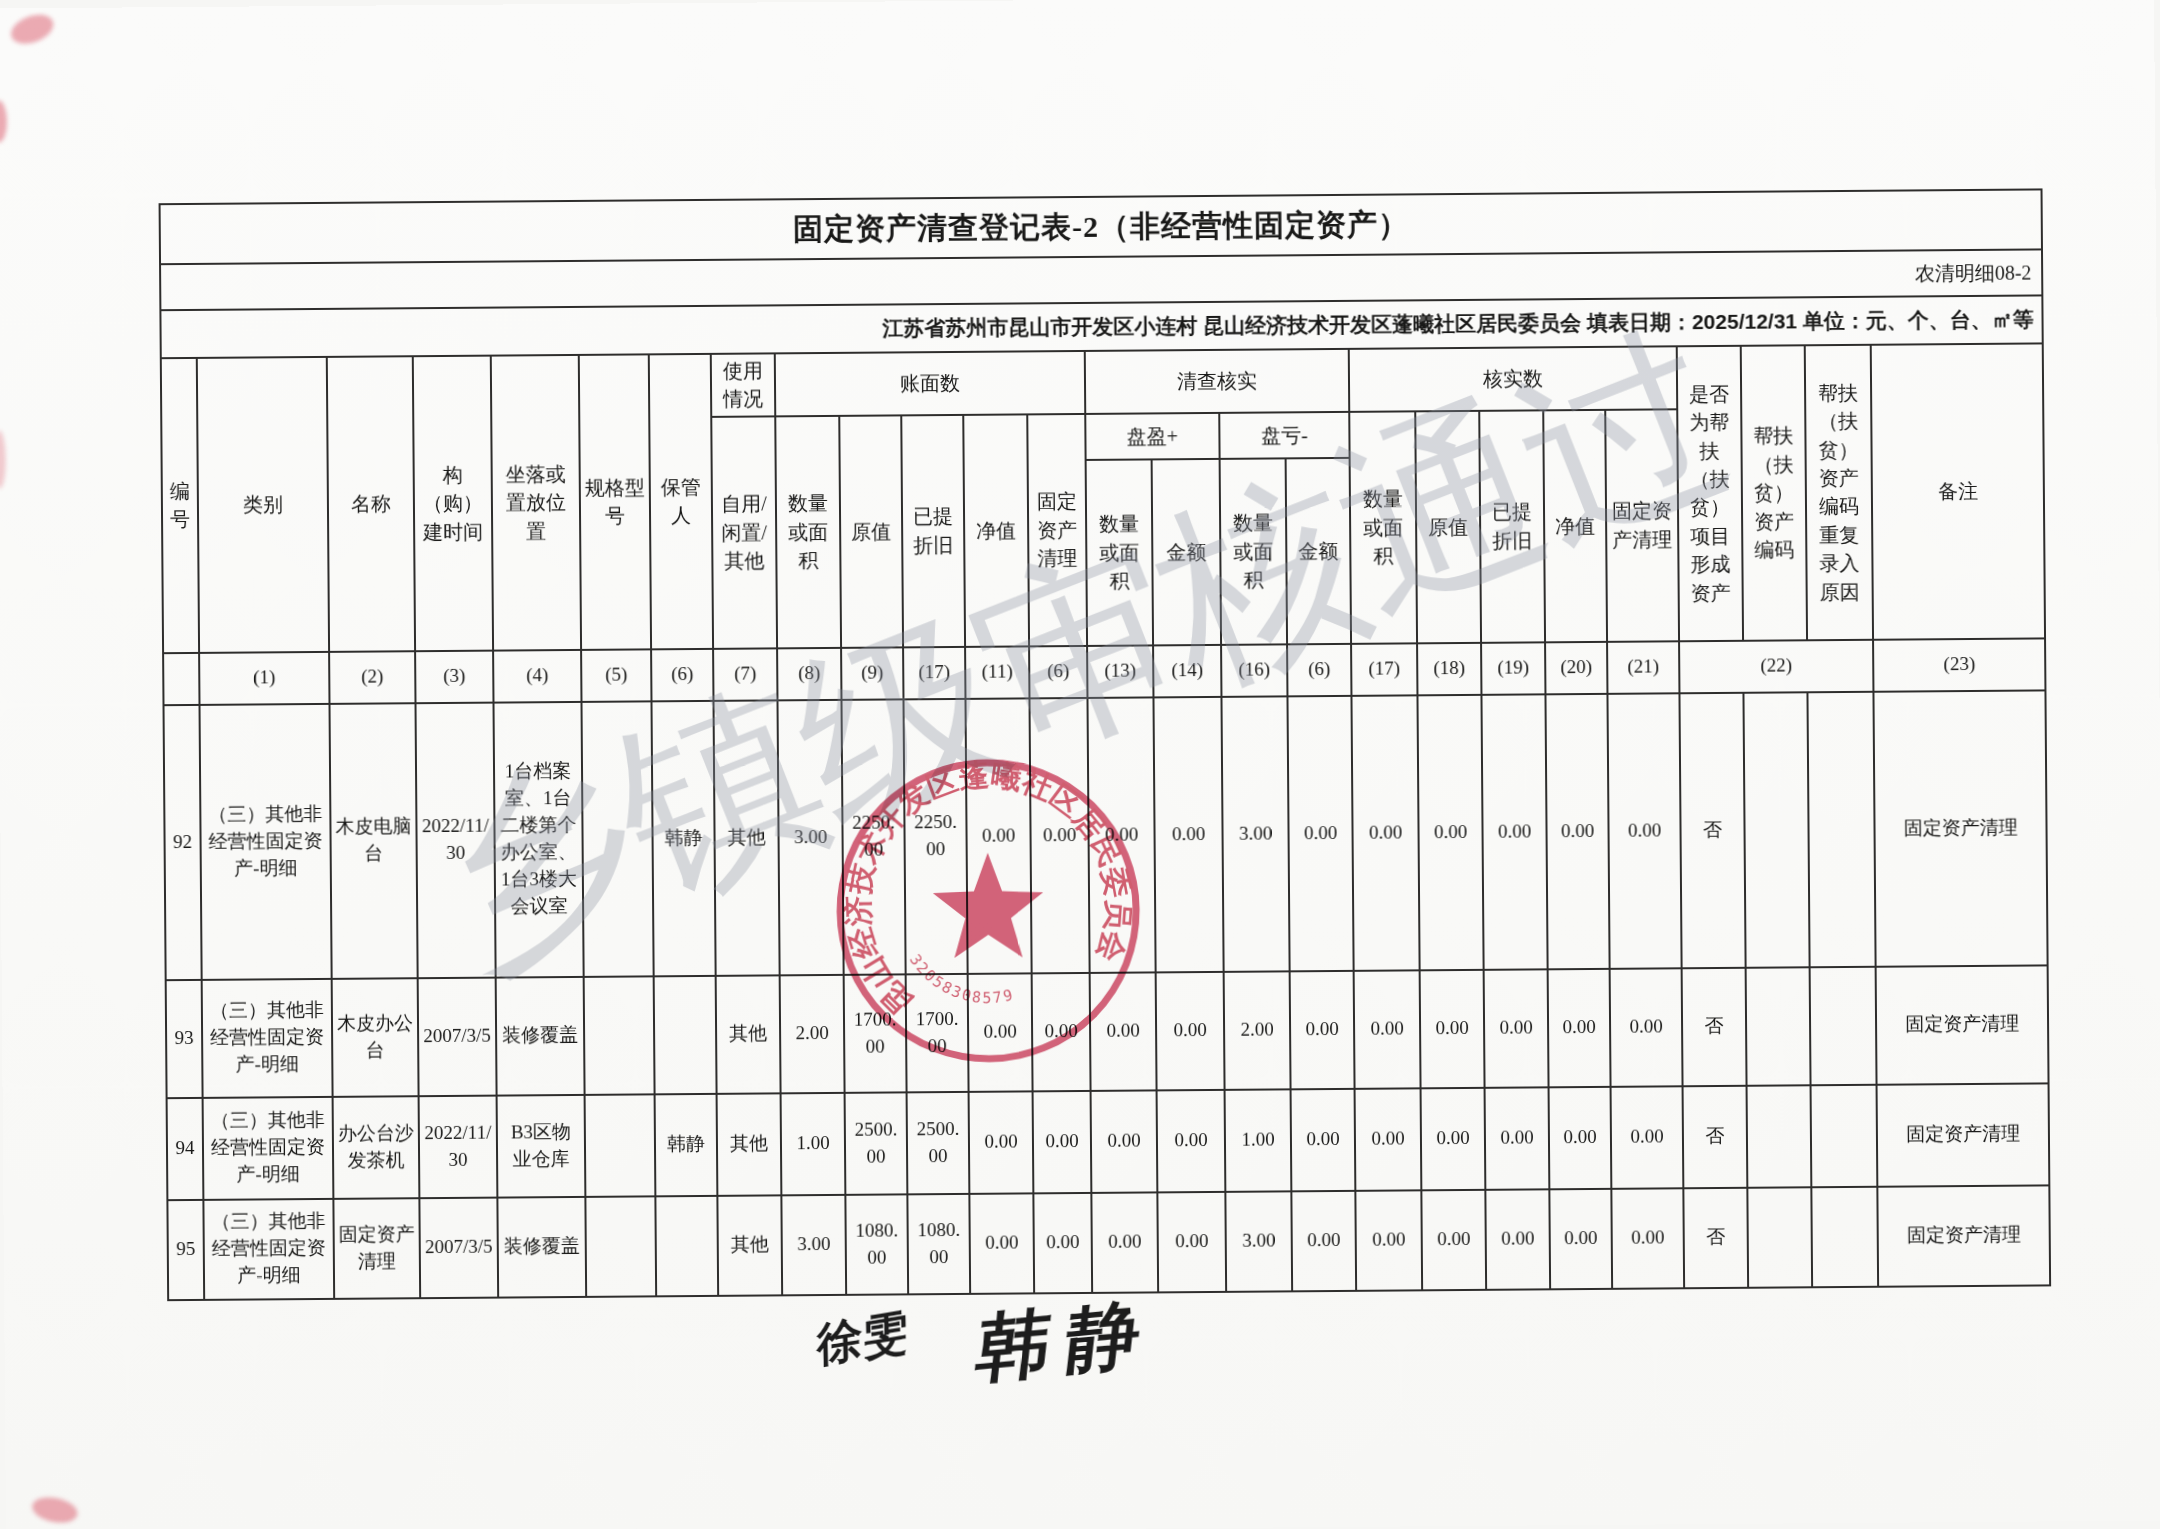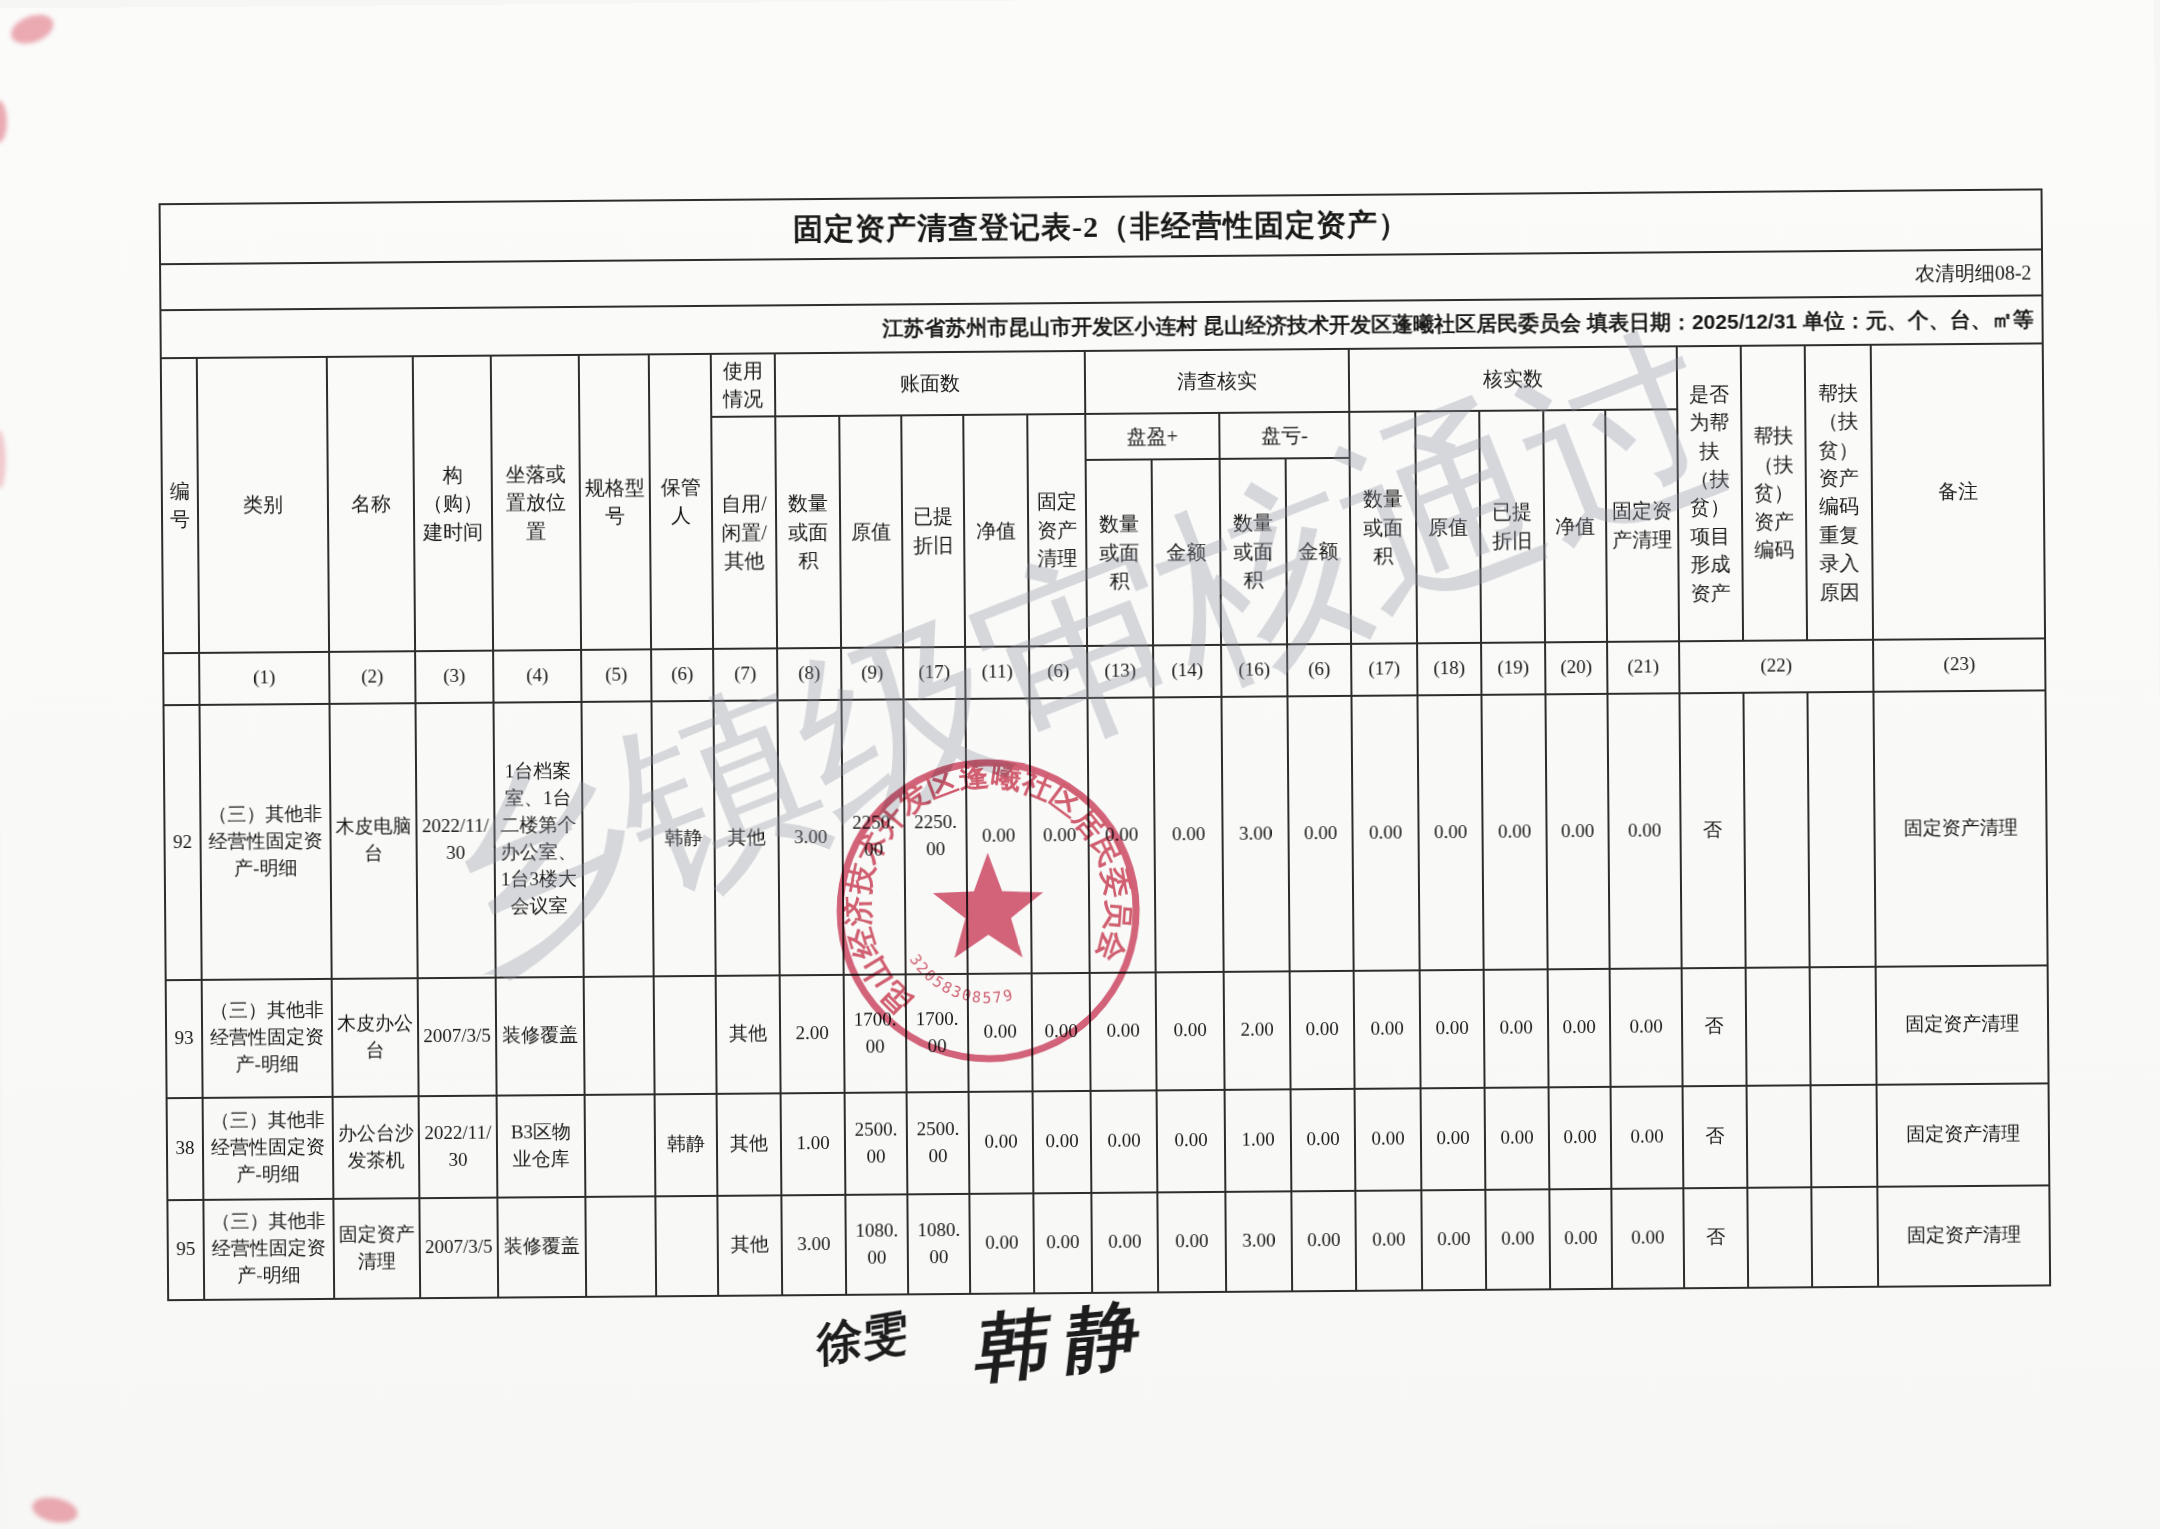--- a/index.html
+++ b/index.html
@@ -222,21 +222,21 @@
       <td class="num">0.00</td>
       <td class="num">0.00</td>
       <td class="num">0.00</td>
       <td class="lft">否</td>
       <td></td>
       <td></td>
       <td class="lft">固定资产清理</td>
     </tr>
 
     <tr class="r94">
-      <td>38</td>
+      <td>94</td>
       <td>（三）其他非经营性固定资产-明细</td>
       <td class="lft">办公台沙发茶机</td>
       <td class="lft">2022/11/30</td>
       <td class="lft">B3区物业仓库</td>
       <td></td>
       <td>韩静</td>
       <td class="lft">其他</td>
       <td class="num">1.00</td>
       <td class="num">2500.00</td>
       <td class="num">2500.00</td>

